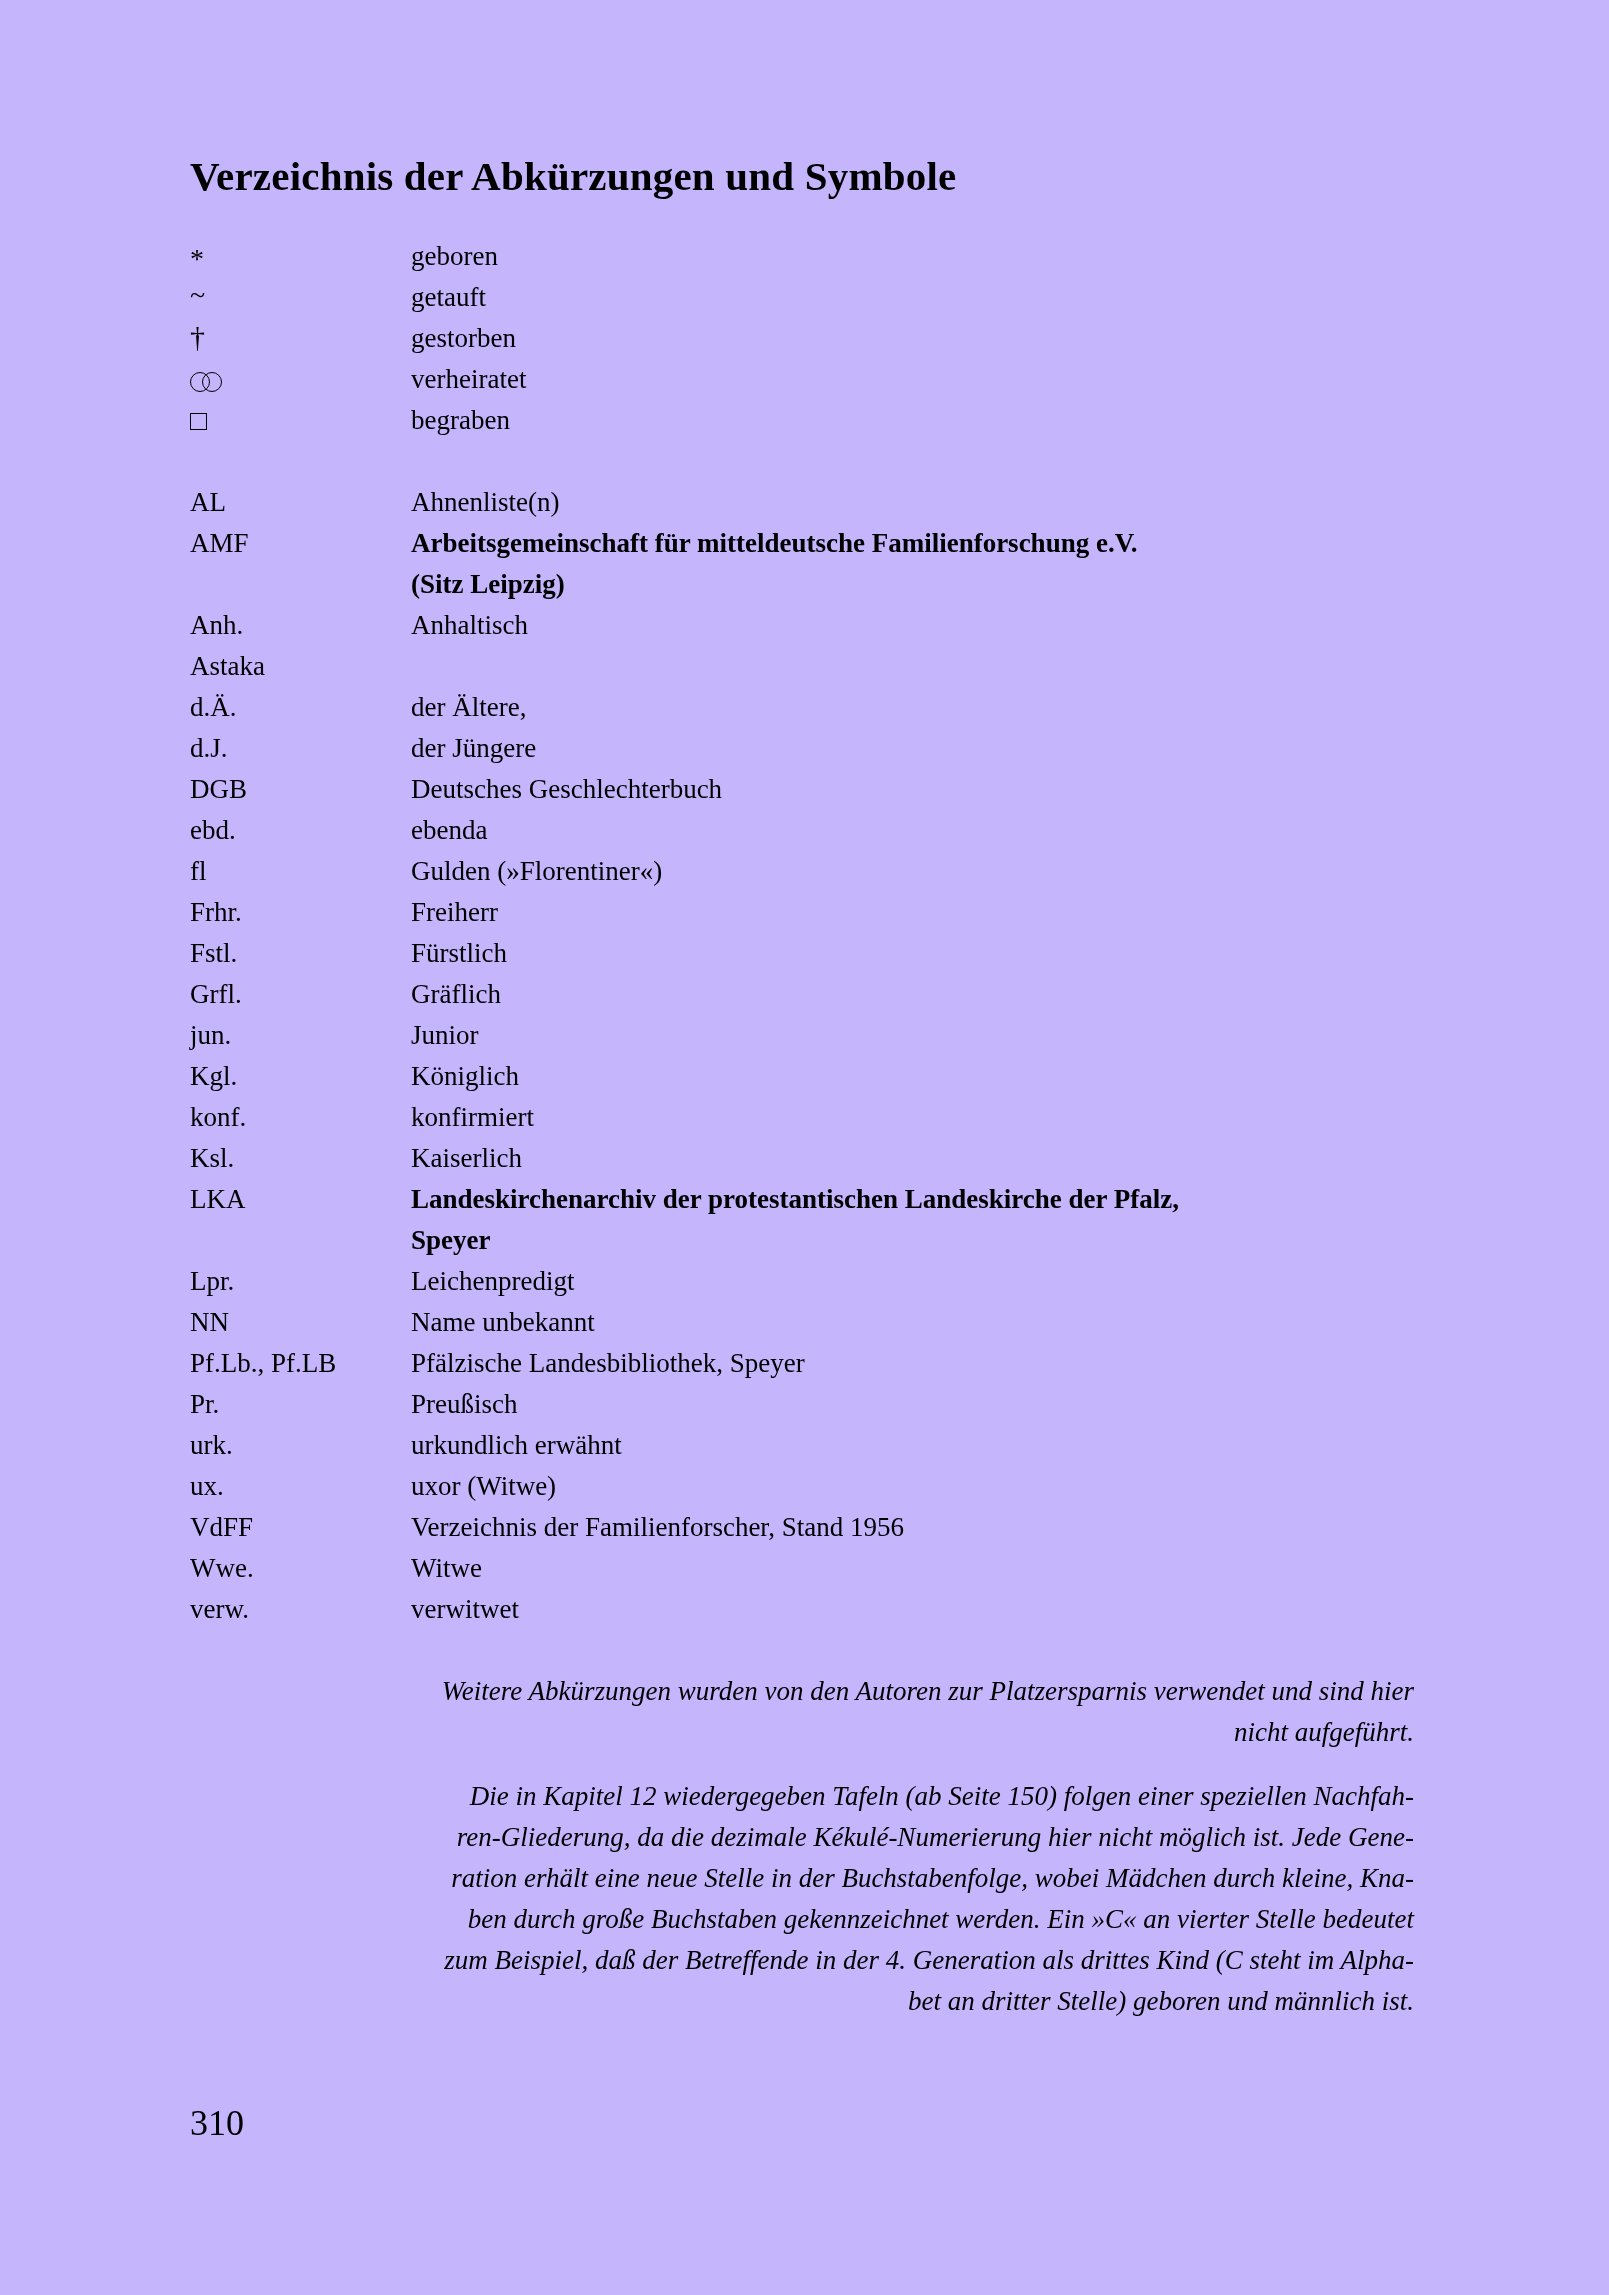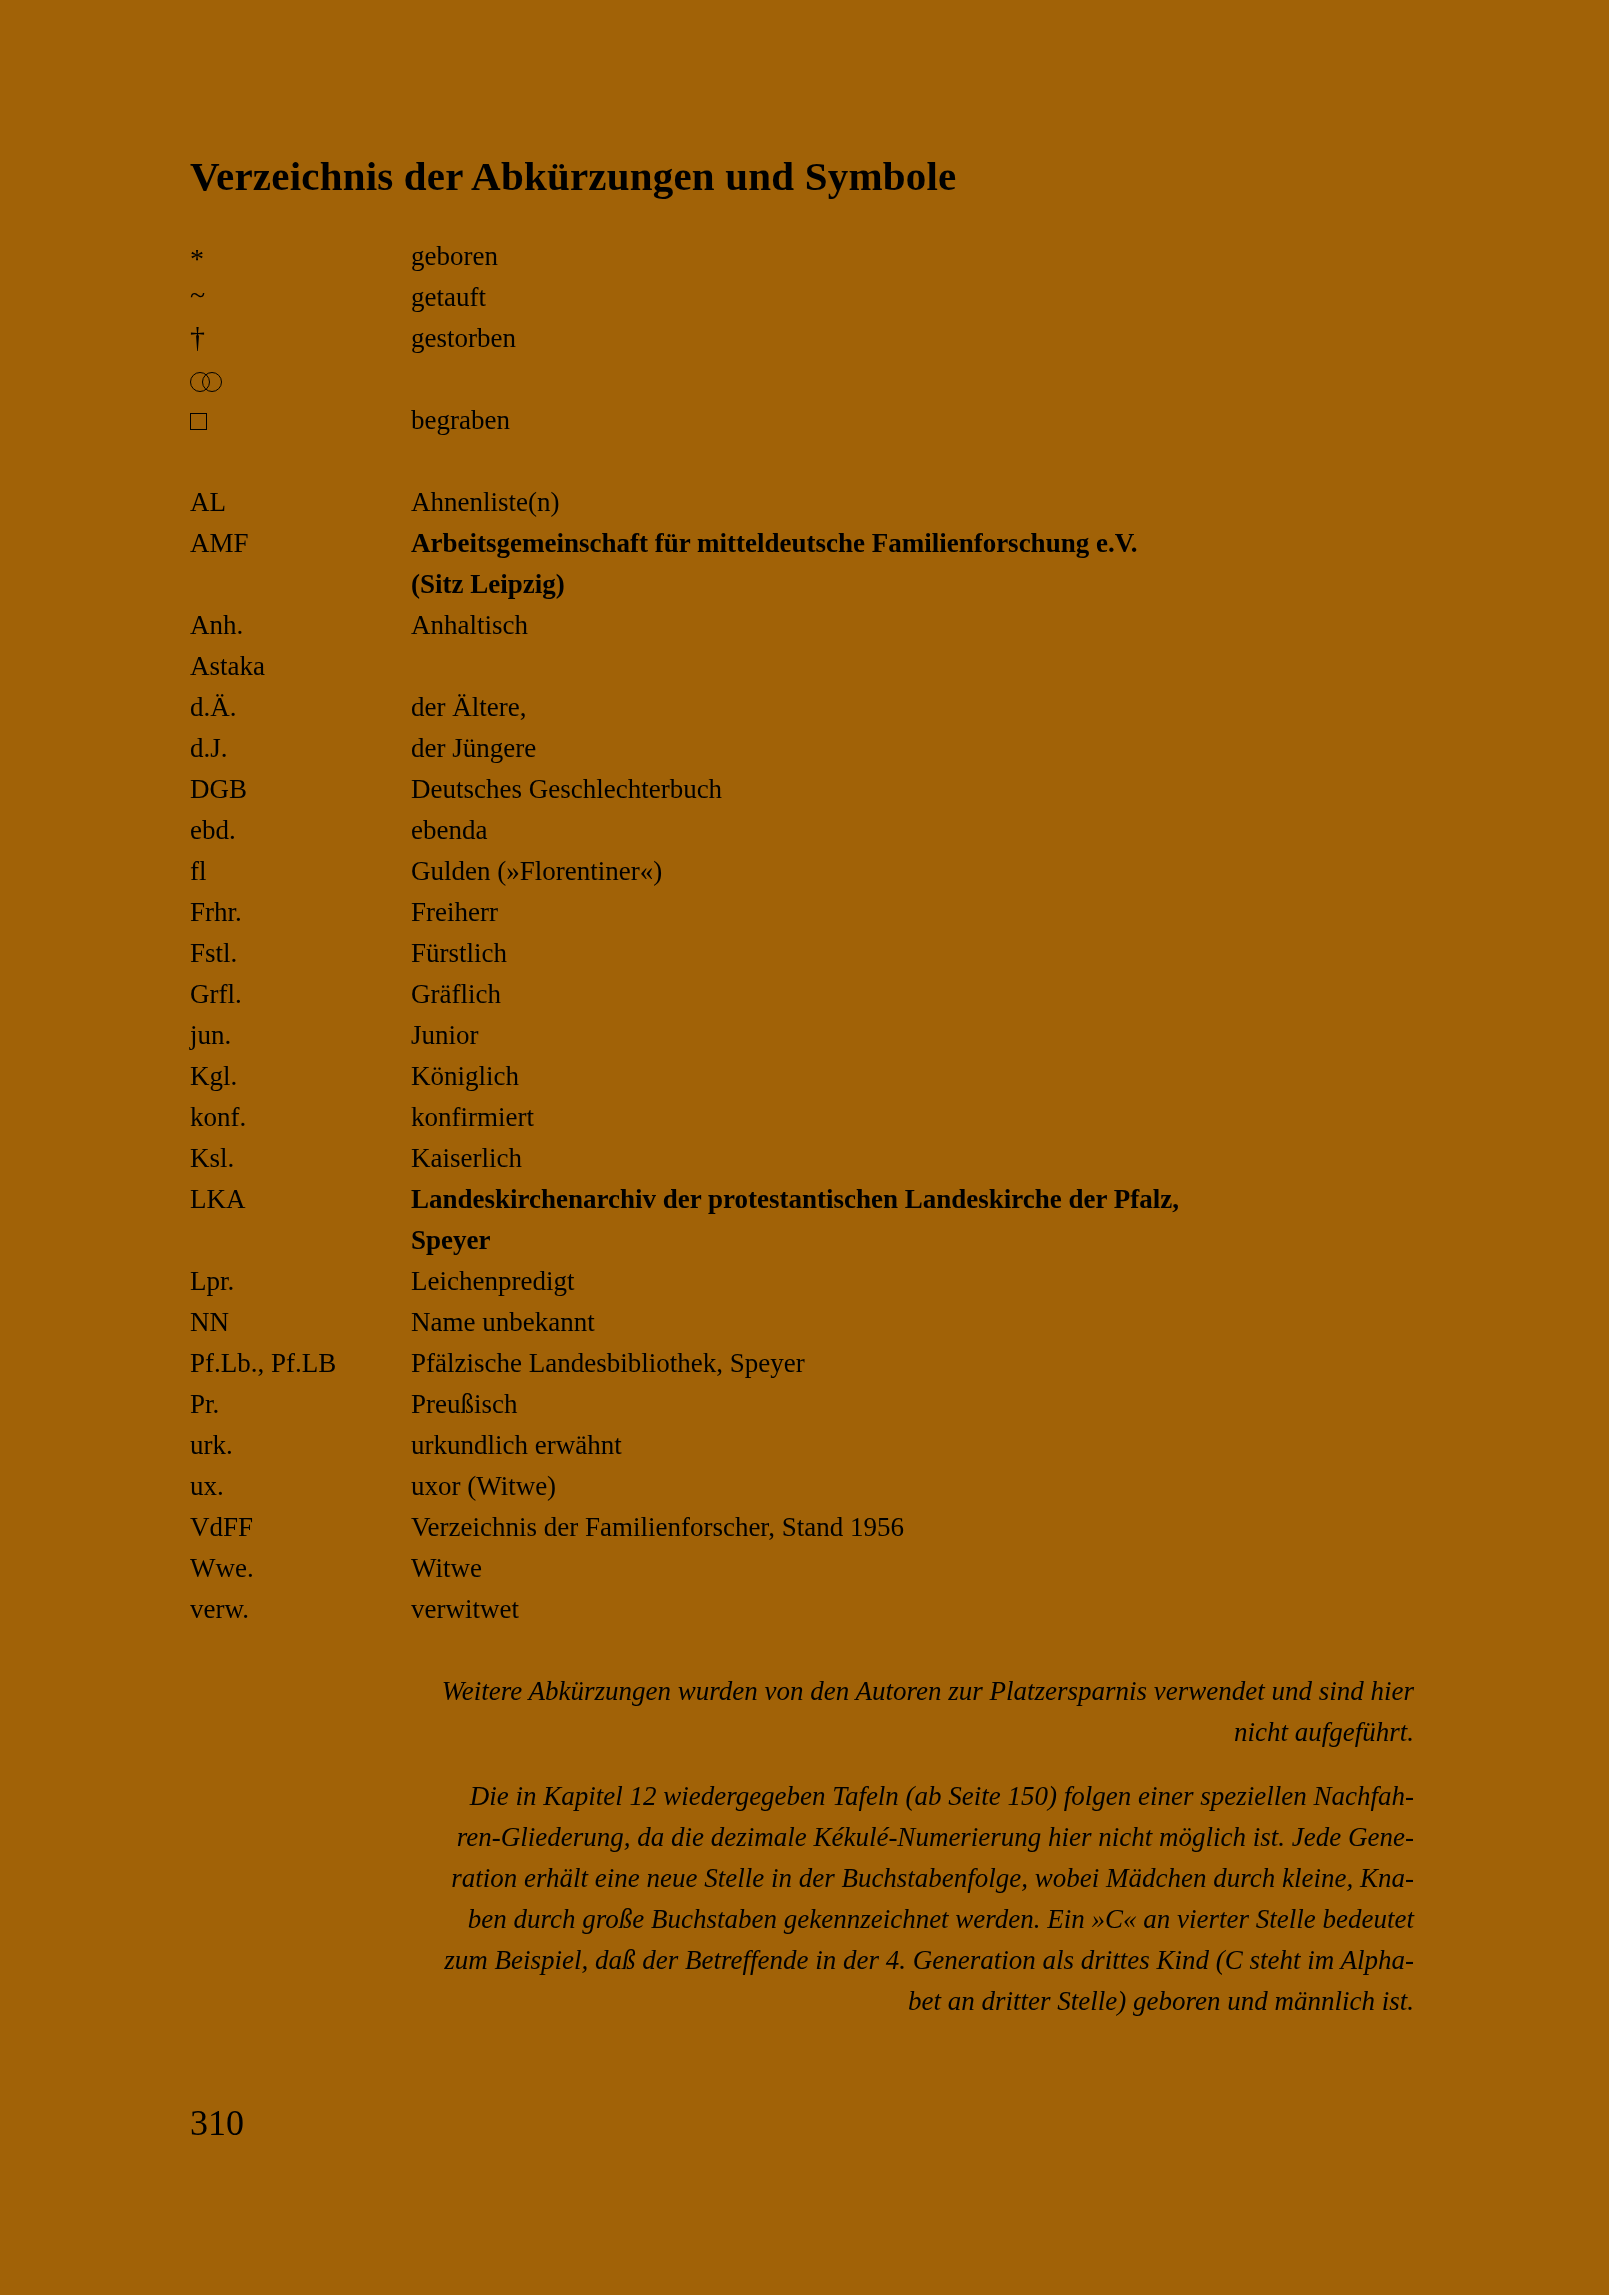--- a/index.html
+++ b/index.html
@@ -4,21 +4,21 @@
 <style>
   html, body {
     margin: 0;
     padding: 0;
     background: #ffffff;
   }
   .page {
     position: relative;
     width: 1610px;
     height: 2295px;
-    background: #a16207;
+    background: #c4b5fd;
     box-sizing: border-box;
     font-family: "Liberation Serif", "DejaVu Serif", serif;
     color: #000000;
     overflow: hidden;
   }
   .content {
     position: absolute;
     left: 190px;
     top: 153px;
     width: 1224px;
@@ -144,20 +144,21 @@
 
       <div class="entry">
         <span class="term"><span class="sym sym-died">†</span></span>
         <span class="def">gestorben</span>
       </div>
 
       <div class="entry">
         <span class="term">
           <span class="marr-glyph"><i class="l"></i><i class="r"></i></span>
         </span>
+        <span class="def">verheiratet</span>
       </div>
 
       <div class="entry">
         <span class="term">
           <span class="bur-glyph"></span>
         </span>
         <span class="def">begraben</span>
       </div>
 
     </div>

